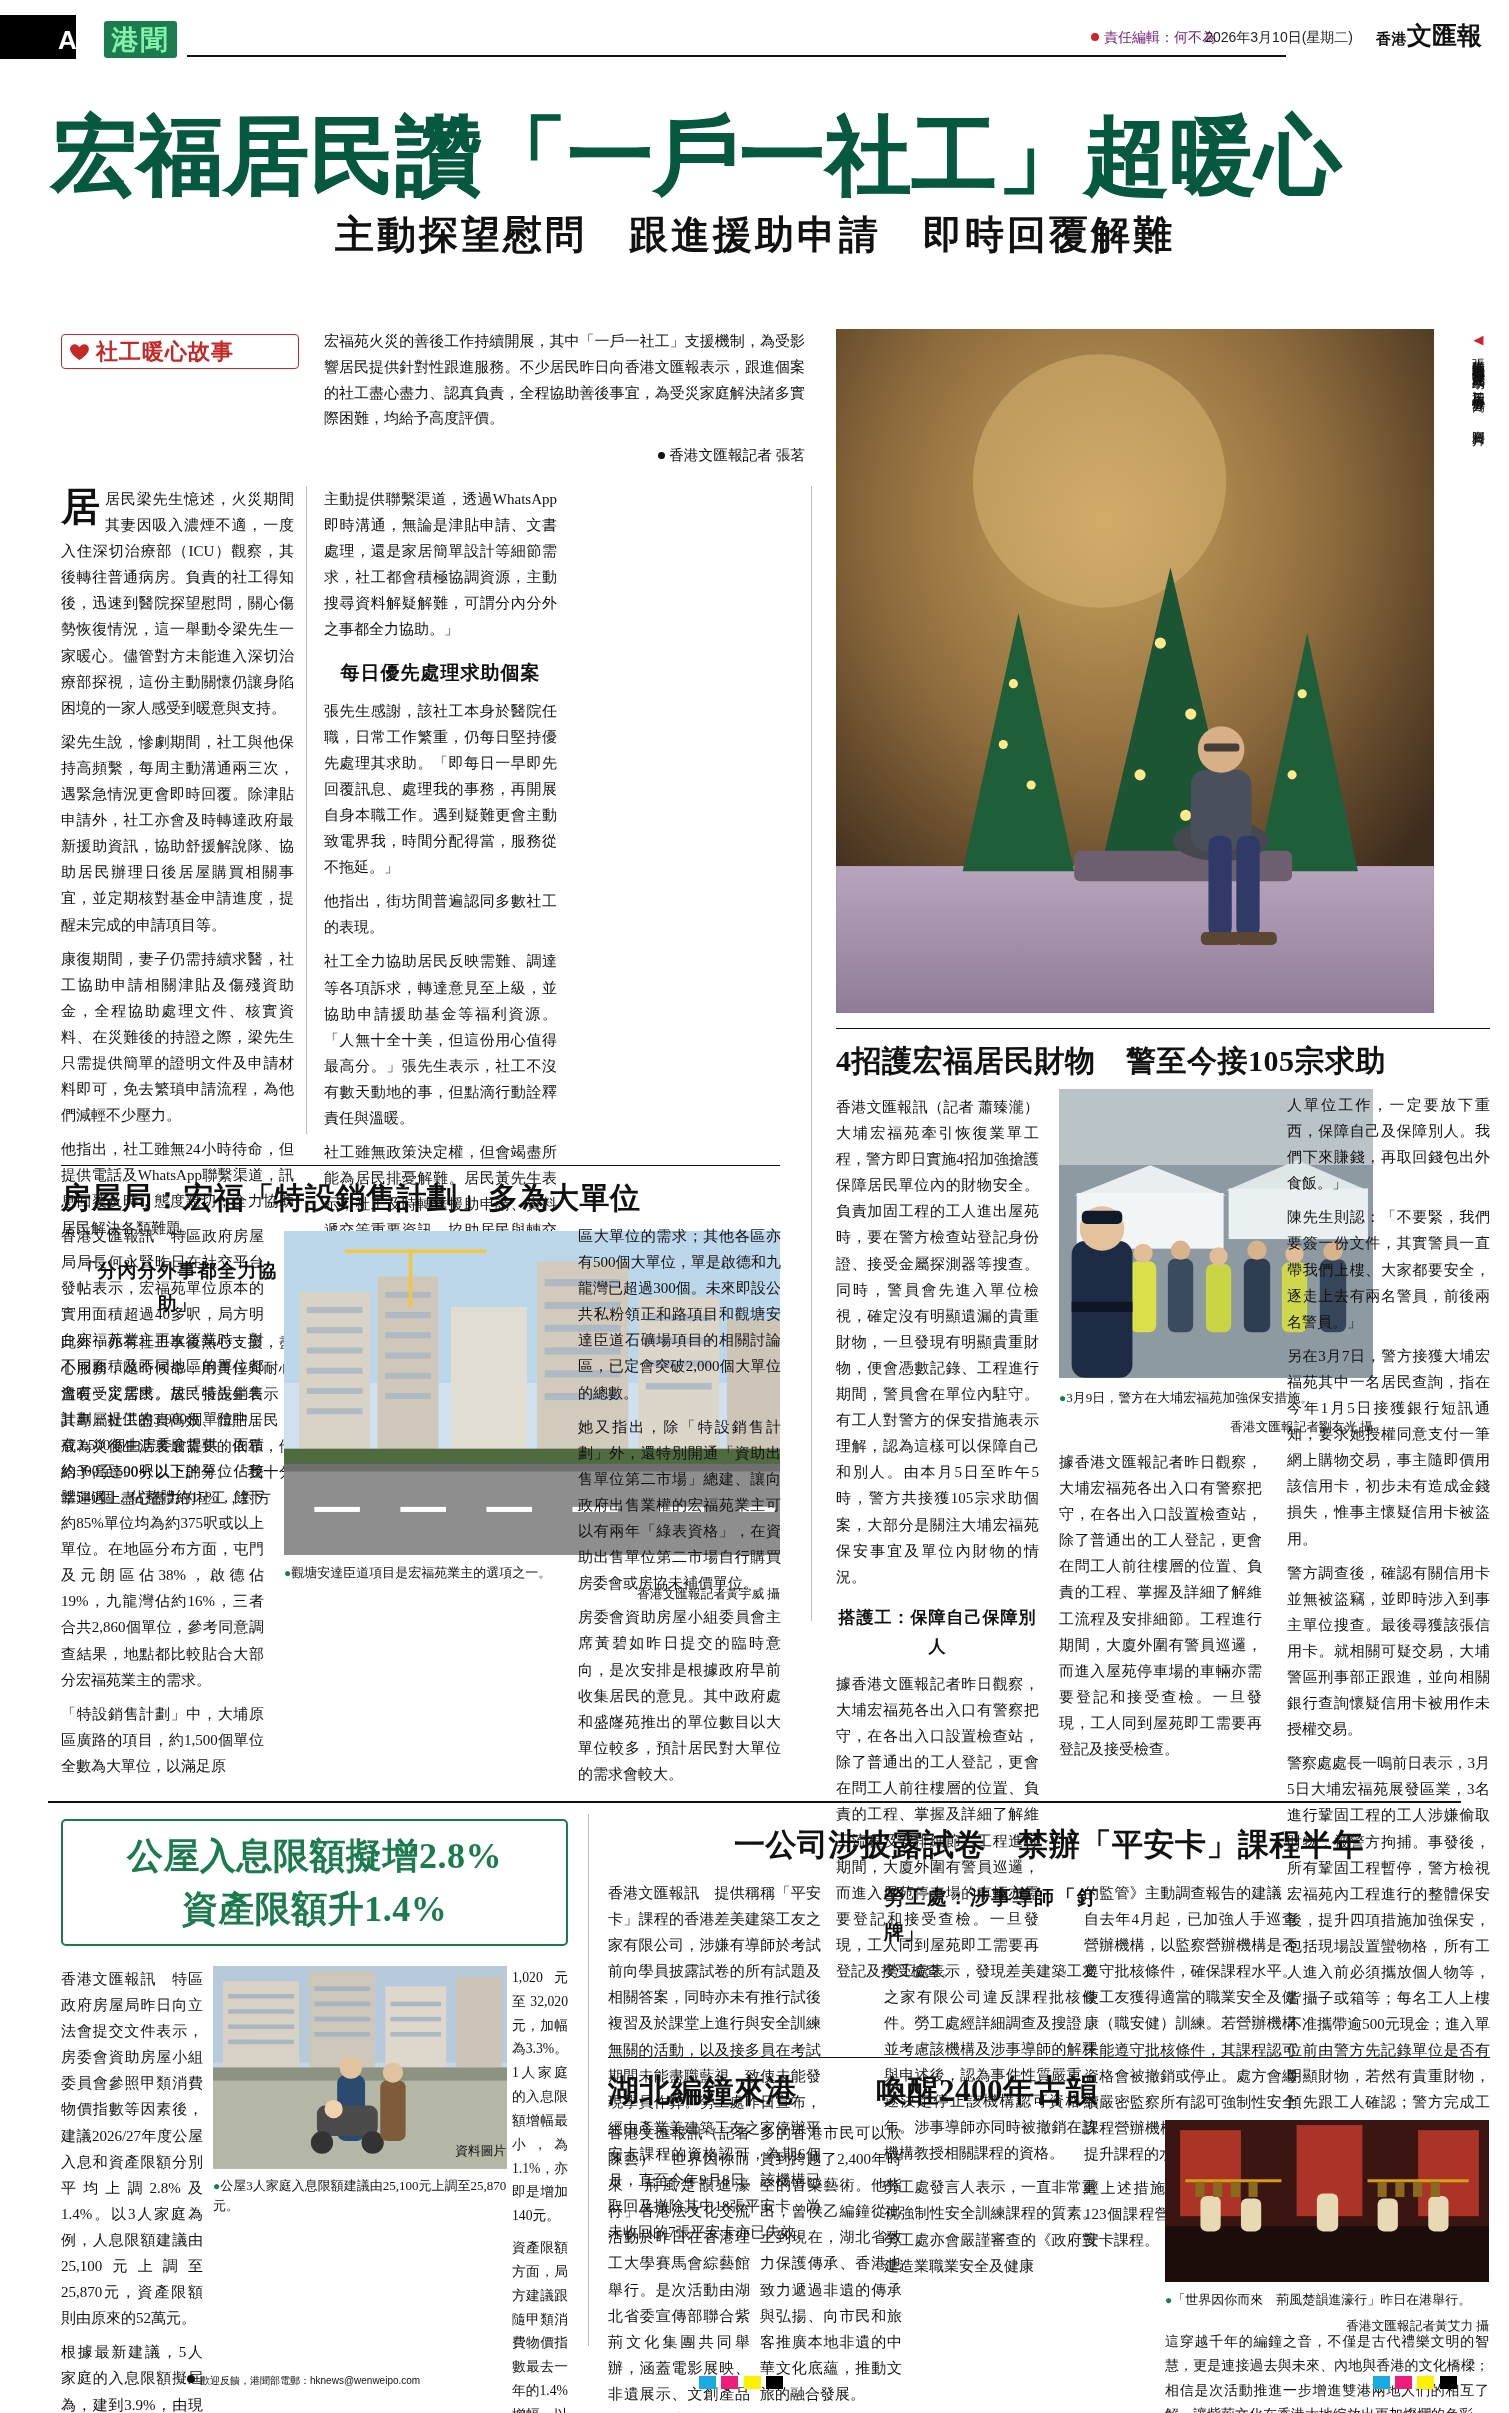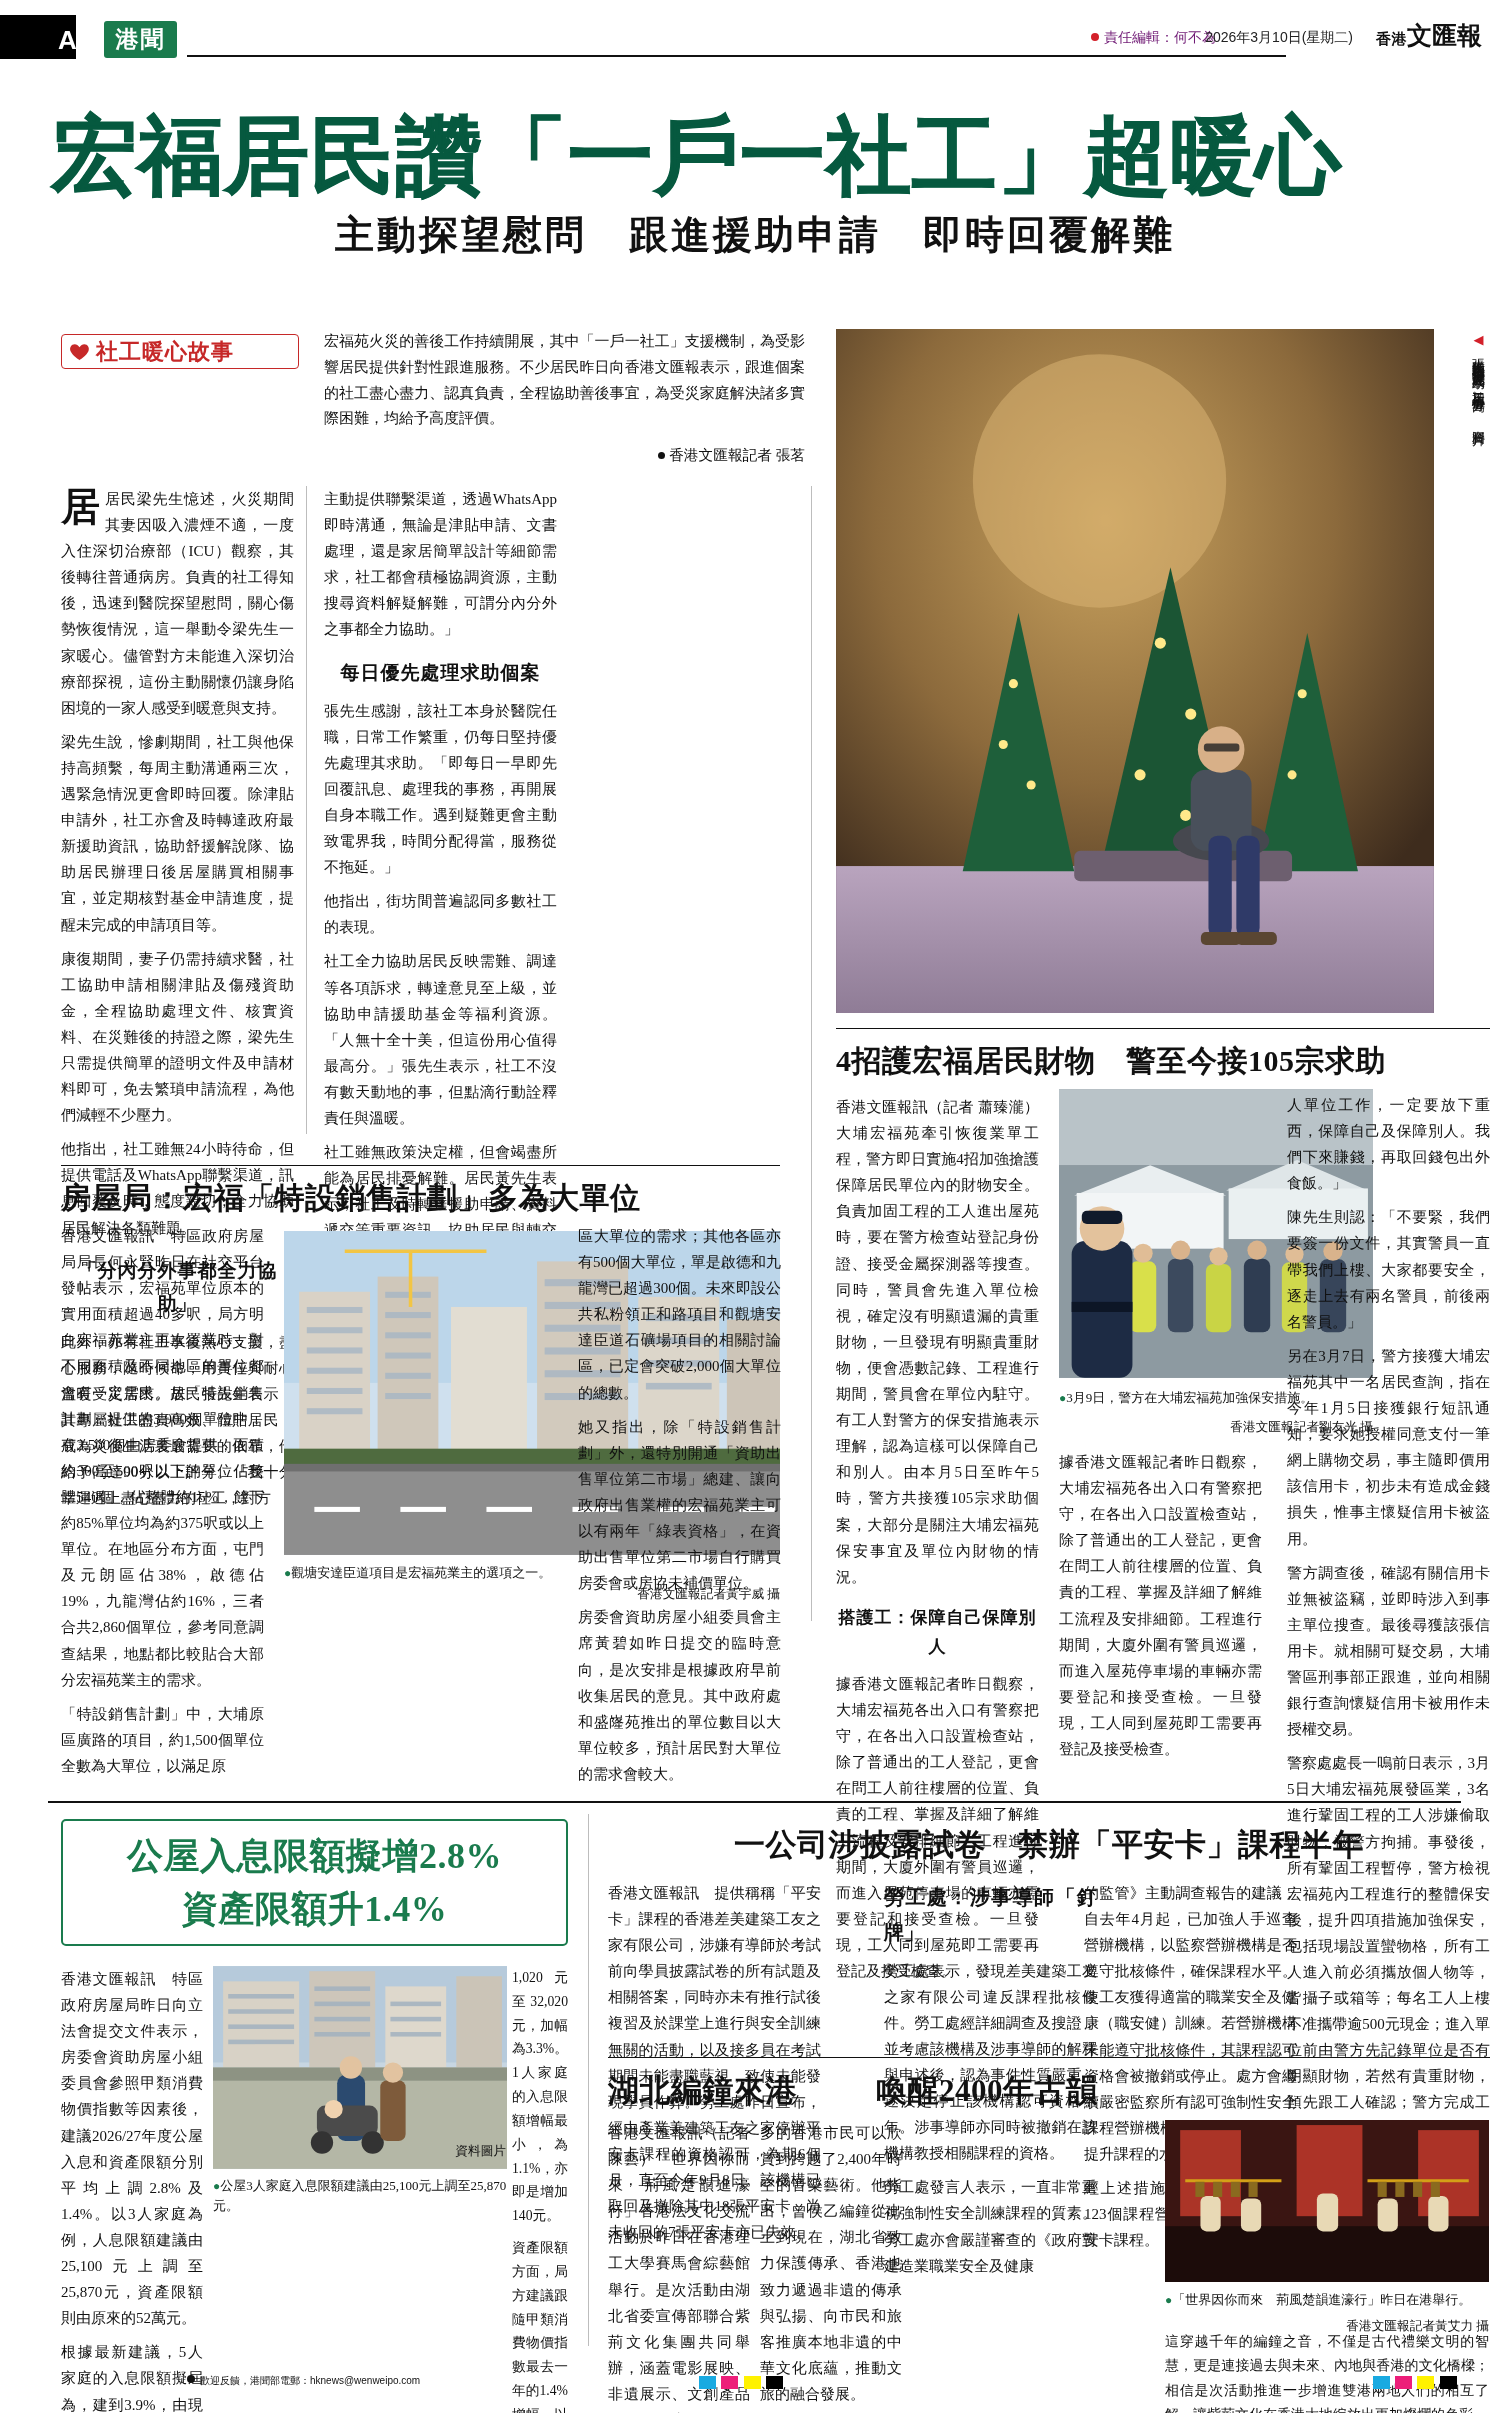--- a/index.html
+++ b/index.html
@@ -10,21 +10,21 @@
     font-family: "Liberation Serif", "DejaVu Serif", serif;
     color: #111;
   }
   .page { position: relative; width: 1510px; height: 2413px; background:#fff; overflow:hidden; }
 
   
   .topbar { position:absolute; left:0; top:0; width:1510px; height:76px; }
   .topbar-left-band { position:absolute; left:0; top:15px; width:76px; height:44px; background:#000; }
   .folio { position:absolute; left:58px; top:25px; font-size:26px; color:#fff; font-family:"Liberation Sans",sans-serif; font-weight:bold; letter-spacing:1px; }
   .section-tag { position:absolute; left:104px; top:21px; width:73px; height:37px; background:#1a7b4d; border-radius:3px; display:flex; align-items:center; justify-content:center; }
-  .section-tag span { color:#ffffff; font-size:23px; font-weight:bold; letter-spacing:2px; }
+  .section-tag span { color:#86efac; font-size:27px; font-weight:bold; letter-spacing:2px; }
   .topbar-rule { position:absolute; left:187px; top:55px; width:1099px; height:1.5px; background:#111; }
   .editor-info { position:absolute; right:294px; top:29px; font-size:14px; color:#701a75; font-family:"Liberation Sans",sans-serif; white-space:nowrap; }
   .editor-dot { display:inline-block; width:8px; height:8px; border-radius:50%; background:#d3202a; margin-right:5px; vertical-align:1px;}
   .date-info { position:absolute; right:157px; top:29px; font-size:14px; color:#222; font-family:"Liberation Sans",sans-serif; white-space:nowrap; }
   .masthead { position:absolute; right:28px; top:19px; font-size:23px; font-weight:bold; white-space:nowrap; }
   .masthead .hk { font-size:15px; letter-spacing:0.5px; }
   .masthead .wh { font-size:25px; }
 
   
   .headline { position:absolute; left:0; top:99px; width:1394px; text-align:center; }

